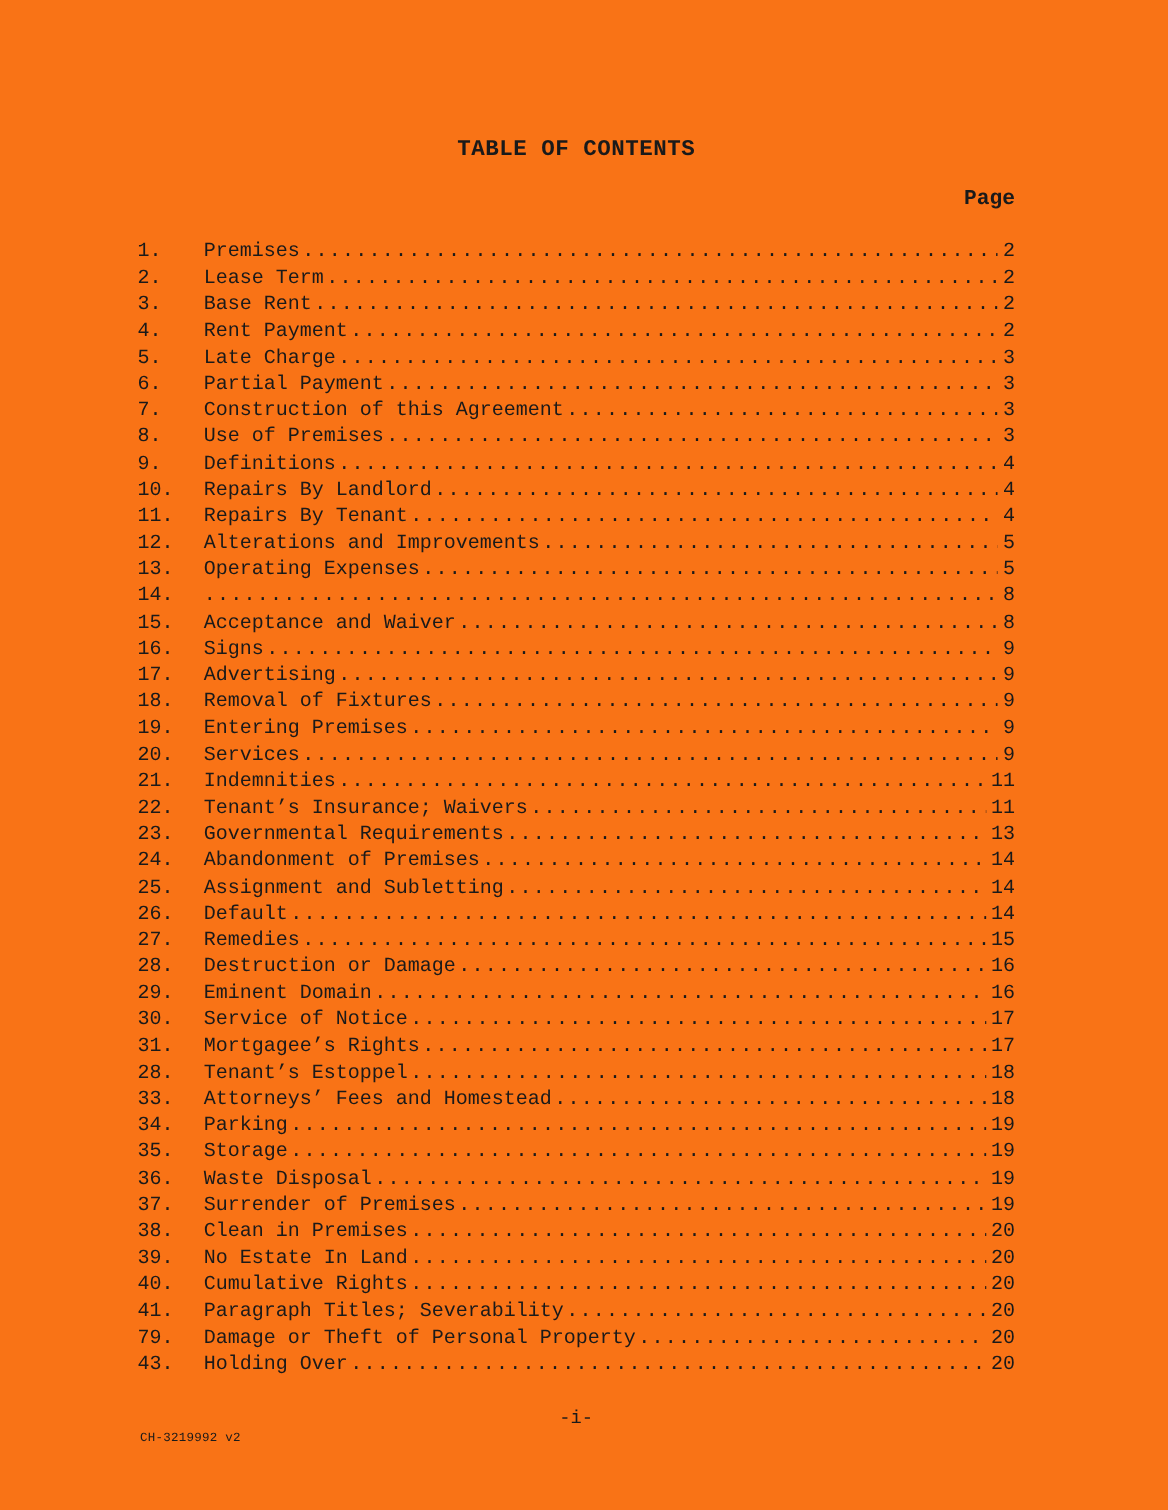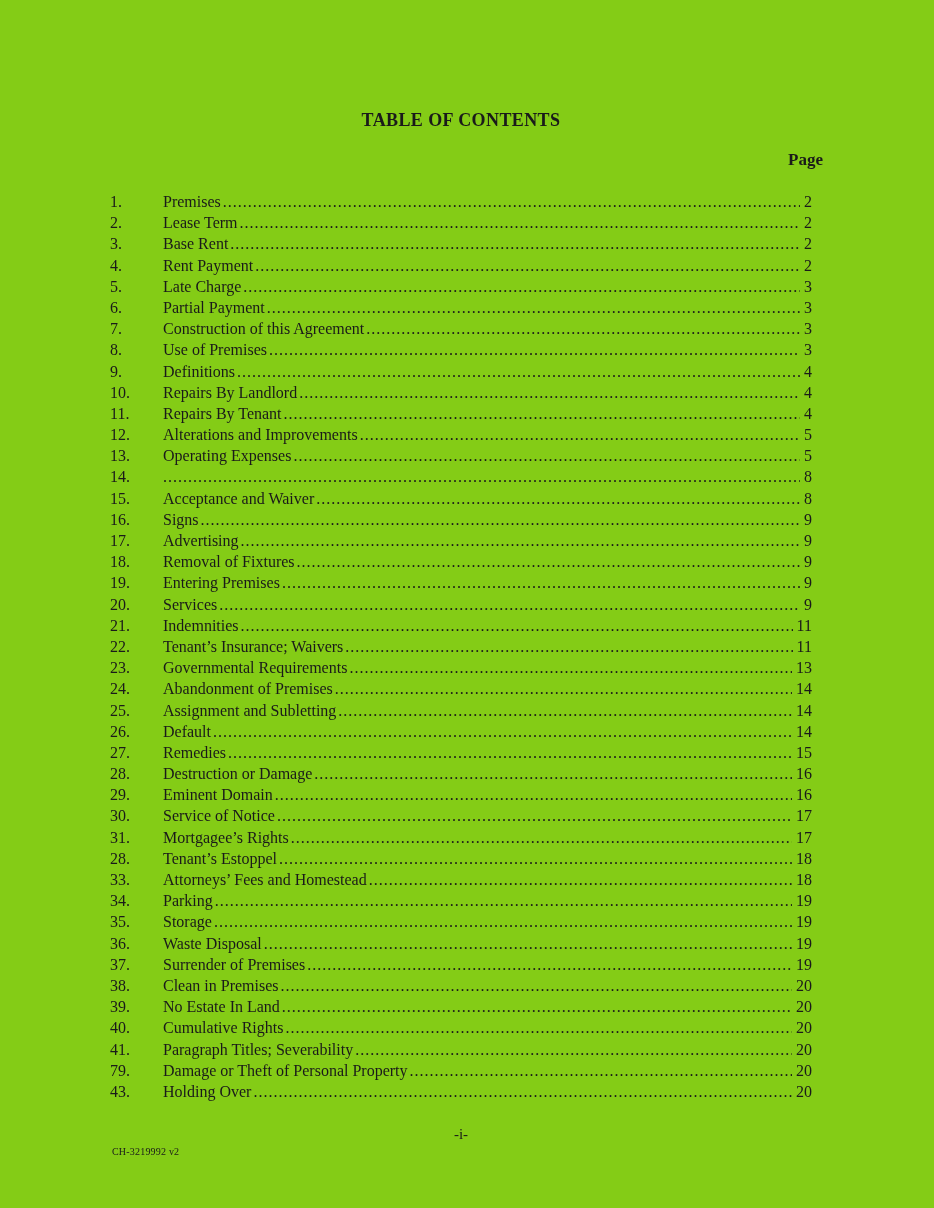--- a/index.html
+++ b/index.html
@@ -4,40 +4,40 @@
 <style>
   html, body {
     margin: 0;
     padding: 0;
     background: #ffffff;
   }
   .page {
     position: relative;
     width: 934px;
     height: 1208px;
-    background: #84cc16;
-    font-family: Liberation Serif, serif;
+    background: #f97316;
+    font-family: Liberation Mono, monospace;
     color: #1a1a1a;
     overflow: hidden;
   }
   .doc-title {
     position: absolute;
     top: 110px;
     left: 110px;
     width: 702px;
     margin: 0;
     text-align: center;
     font-size: 18px;
     font-weight: bold;
     letter-spacing: 0.4px;
   }
   .page-col-header {
     position: absolute;
     top: 150px;
-    left: 121px;
+    left: 110px;
     width: 702px;
     text-align: right;
     font-size: 17px;
     font-weight: bold;
   }
   .toc {
     position: absolute;
     top: 191px;
     left: 110px;
     width: 702px;

